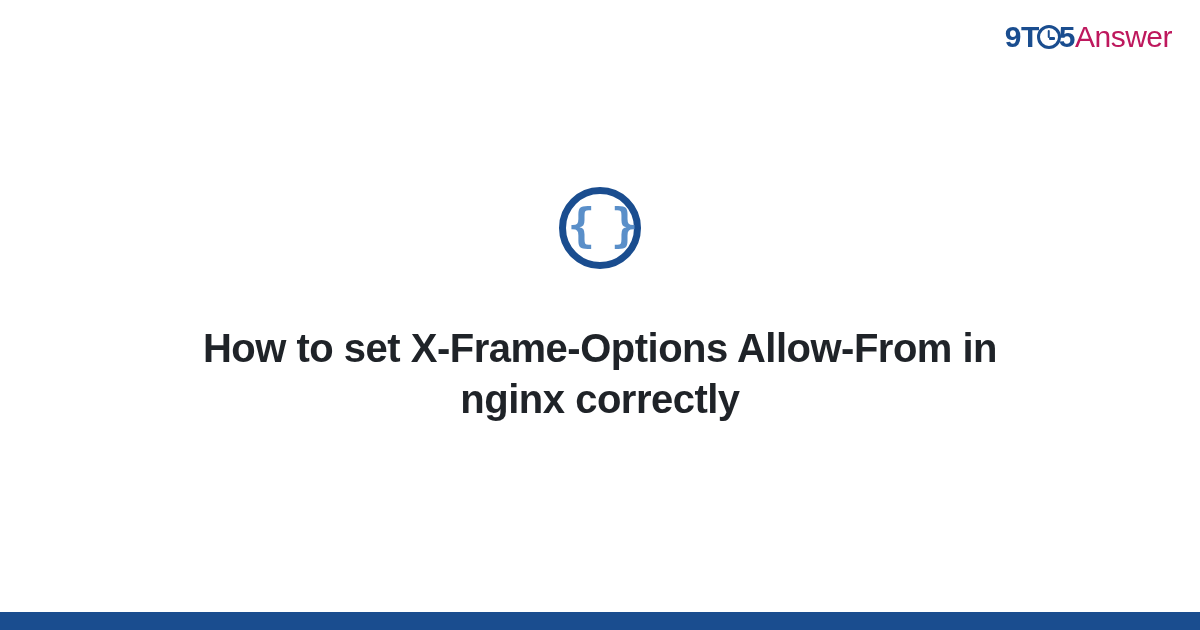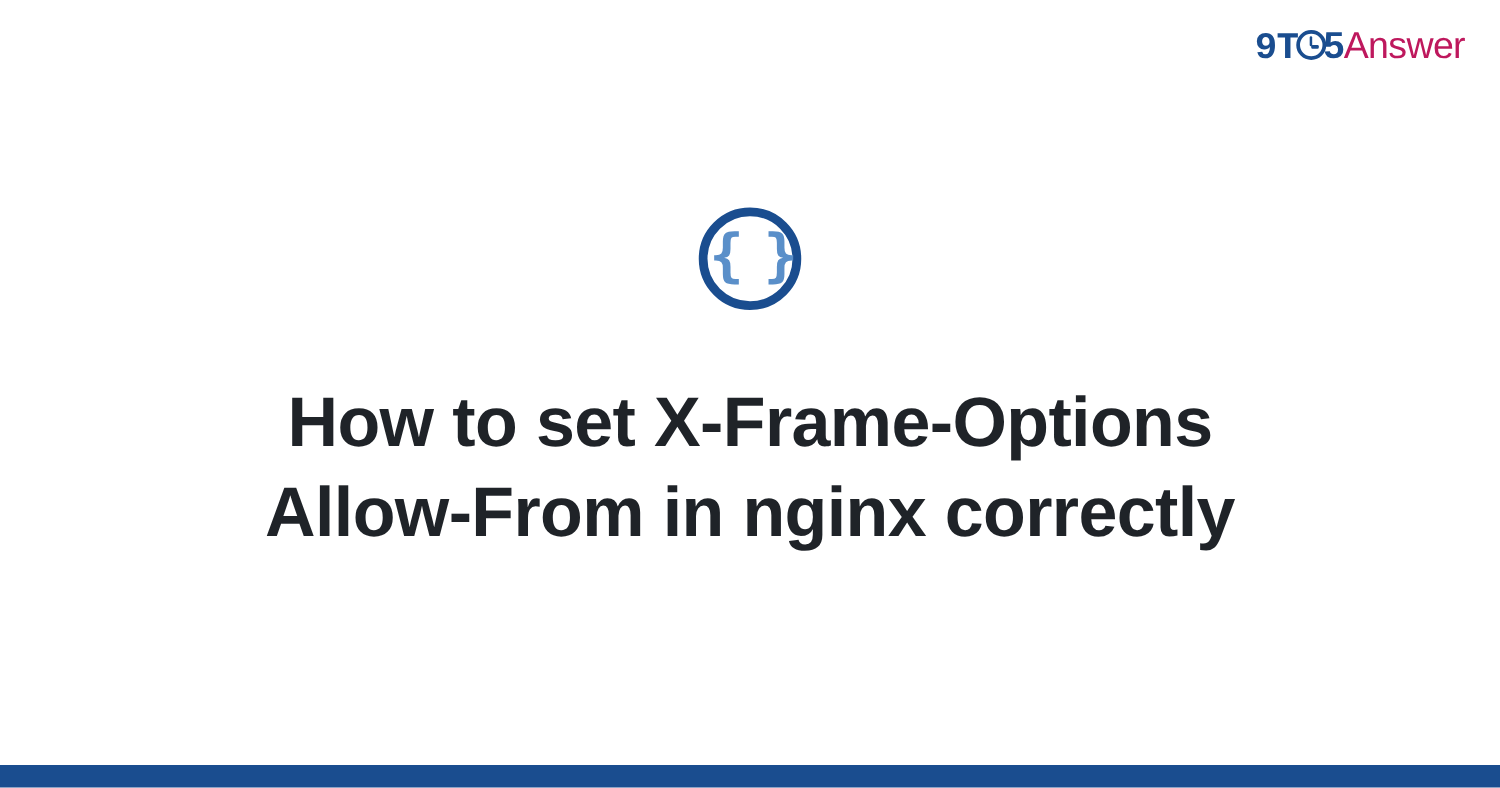--- a/index.html
+++ b/index.html
@@ -19,21 +19,20 @@
       position: absolute;
       top: 20px;
       right: 28px;
       font-size: 30px;
       font-weight: 600;
       color: #1a4d8f;
       letter-spacing: -0.5px;
     }
     .logo-brand .nine {
       font-weight: 700;
-      font-family: Liberation Mono, monospace;
     }
     .logo-brand .clock-o {
       display: inline-block;
       width: 24px;
       height: 24px;
       border: 3px solid #1a4d8f;
       border-radius: 50%;
       position: relative;
       vertical-align: middle;
       margin: 0 -2px 4px -2px;
@@ -87,21 +86,21 @@
     .code-icon-circle .braces {
       font-family: "Consolas", "Menlo", monospace;
       font-size: 46px;
       font-weight: 700;
       color: #5a8fc9;
       letter-spacing: -6px;
       line-height: 1;
       padding-bottom: 6px;
     }
     .title-text {
-      font-size: 56px;
+      font-size: 40px;
       font-weight: 700;
       color: #1f2328;
       text-align: center;
       line-height: 1.28;
       max-width: 900px;
       letter-spacing: -0.5px;
     }
     .bottom-bar {
       position: absolute;
       bottom: 0;

